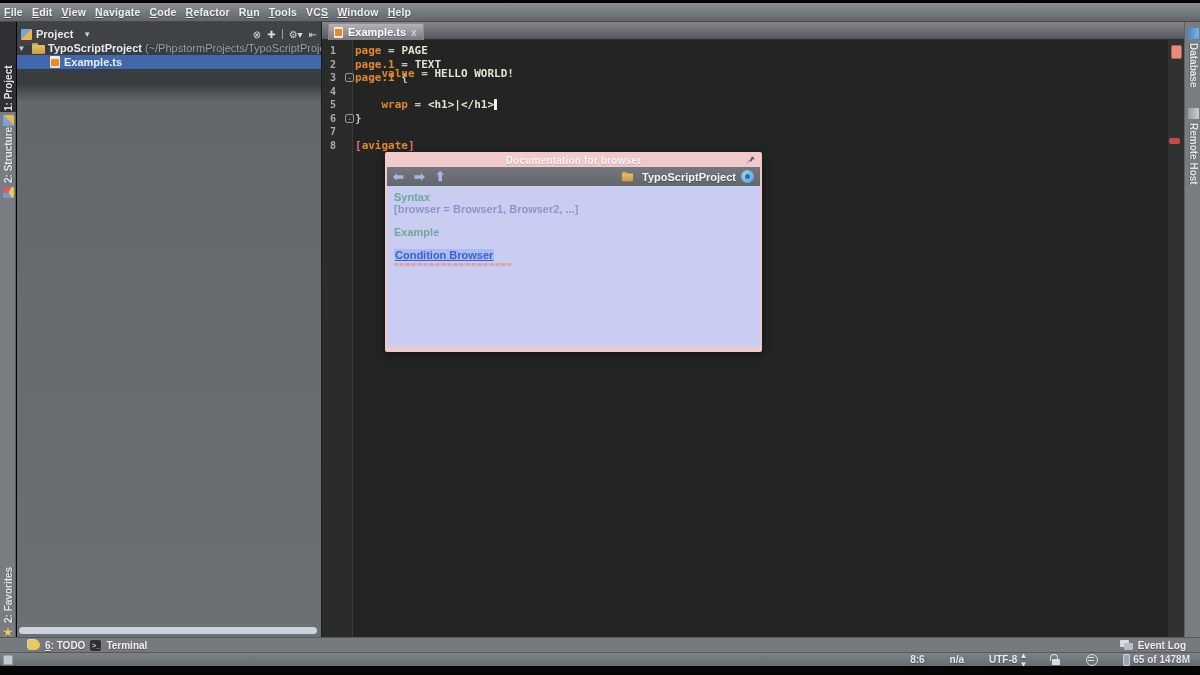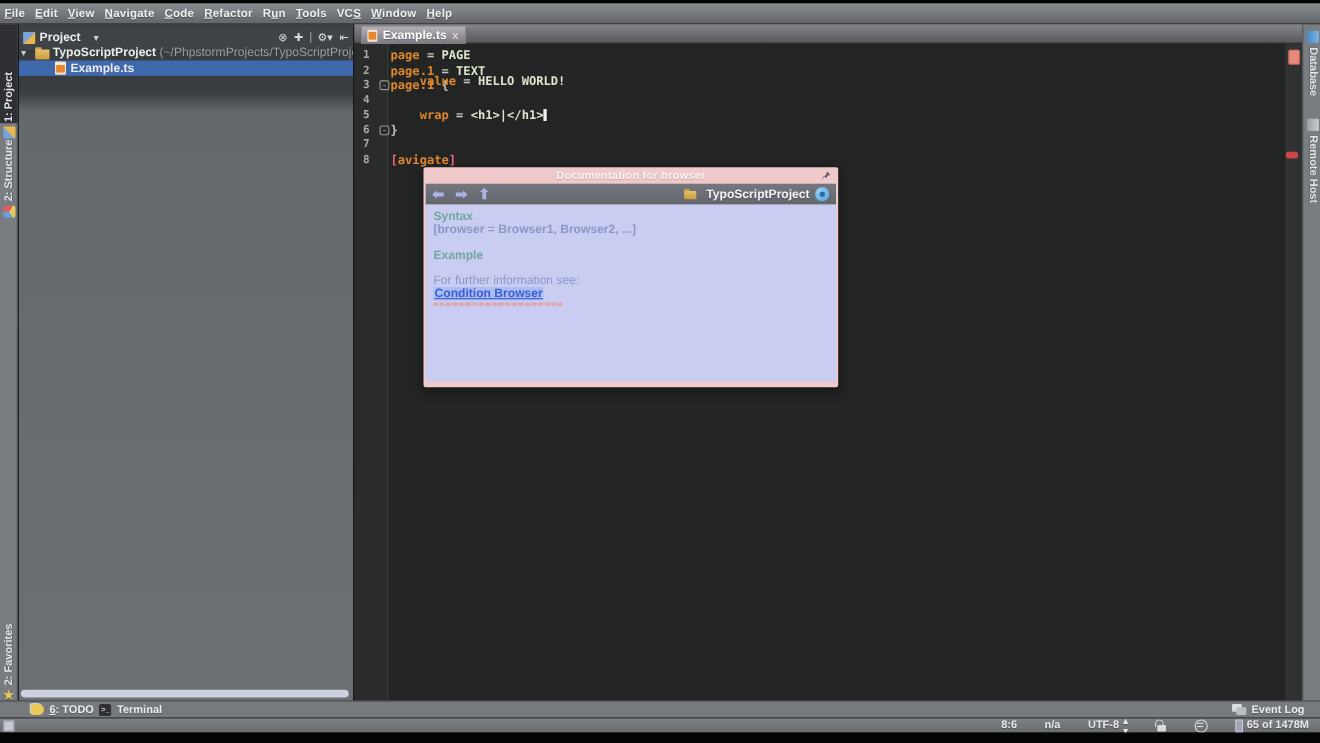--- a/index.html
+++ b/index.html
@@ -299,21 +299,20 @@
             <span class="doc-proj-label">TypoScriptProject</span>
             <span class="i-gear"></span>
           </span>
         </div>
         <div class="doc-content" id="doc-content">
             <div class="d-head">Syntax</div>
             <div class="d-code">[browser = Browser1, Browser2, ...]</div>
             <div class="d-gap"></div>
             <div class="d-head">Example</div>
             <div class="d-gap"></div>
-            <div class="d-body">For further information see:</div>
             <div><span class="d-link">Condition Browser</span><div class="d-squiggle"></div></div>
           </div>
       </div>
     </div>
 
     <div class="markerbar">
       <div class="err-box"></div>
       <div class="err-dash"></div>
     </div>
 

